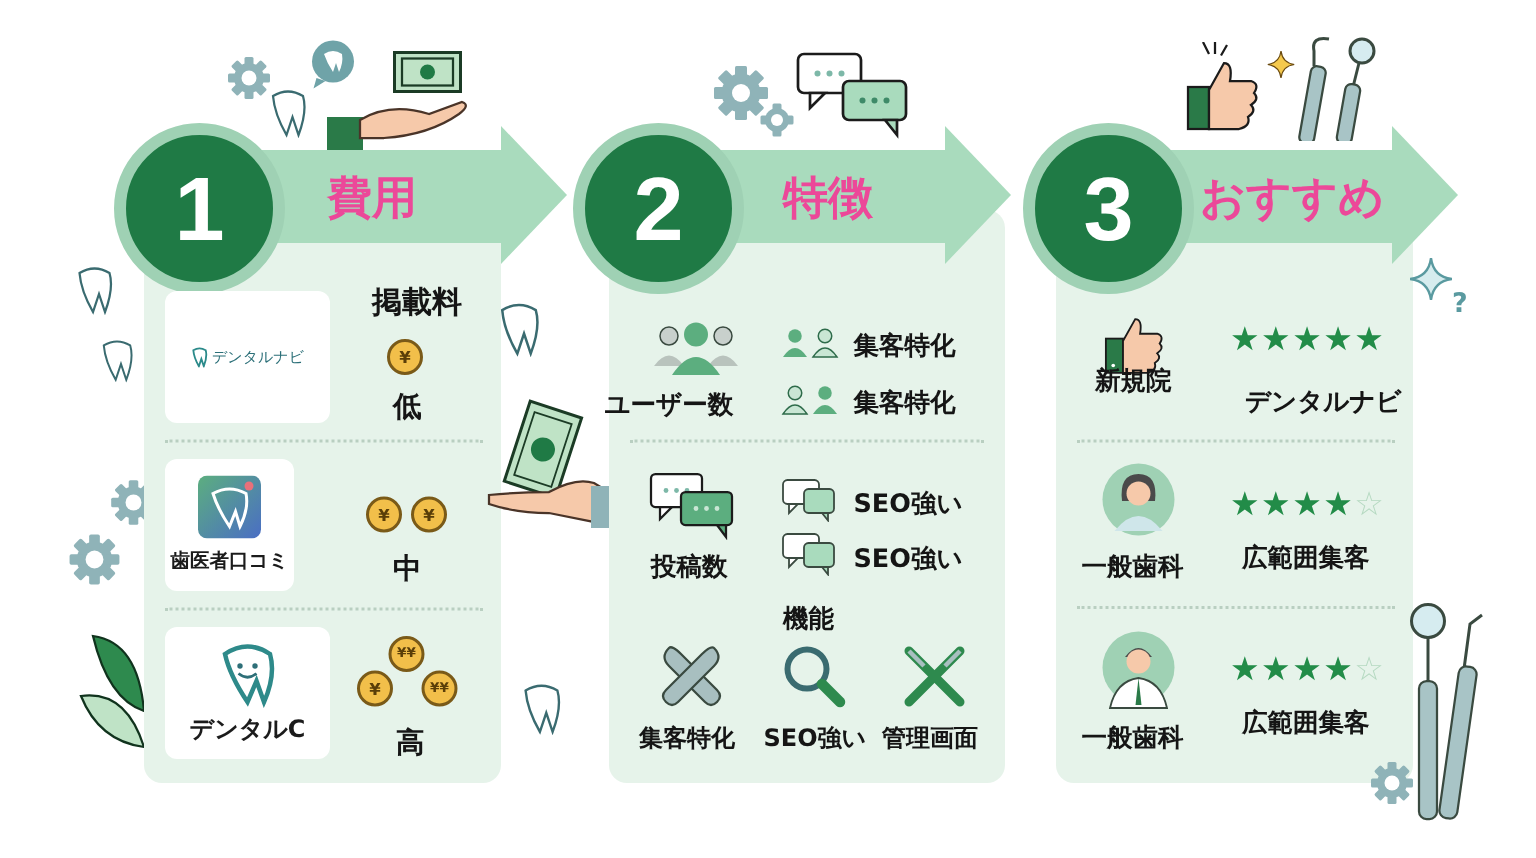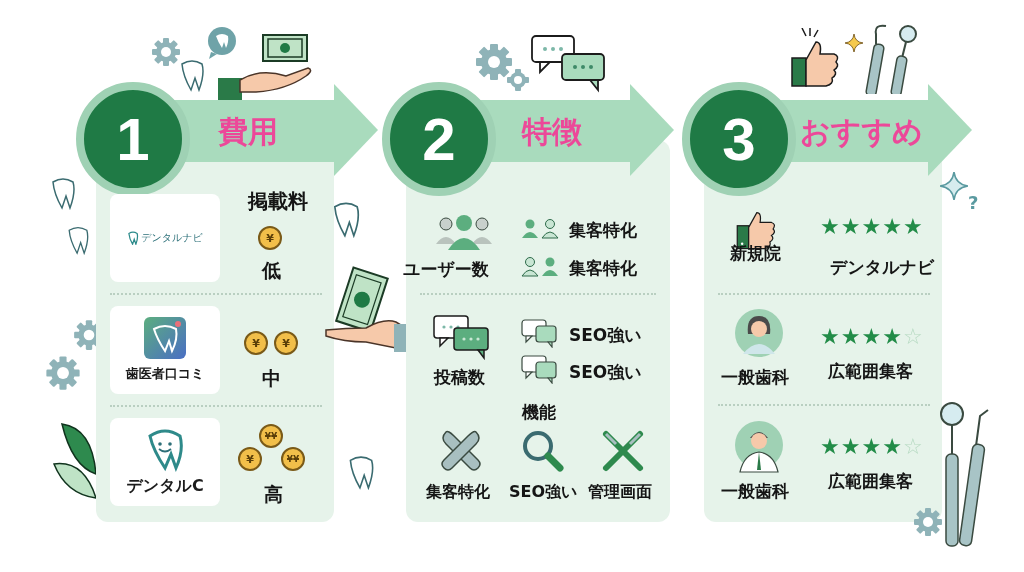--- a/index.html
+++ b/index.html
@@ -92,21 +92,21 @@
     <svg width="12" height="14" viewBox="0 0 28 34">
         <path d="M4 6 q10 -6 20 0 q3 10 -3 26 l-4 -12 l-4 12 q-8 -14 -9 -26z" fill="none" stroke="#2b8a8a" stroke-width="3"></path>
       </svg>
     <span style="font-size:10px;color:#2b6f78">デンタルナビ</span>
   </div>
 </div>
 <div class="coin" style="left:258px;top:226px">¥</div>
 <div class="lbl" style="left:262px;top:258px;font-size:19px">低</div>
 <div class="dots" style="left:110px;top:293px;width:212px"></div>
 
-<div class="card" style="left:110px;top:306px;width:110px;height:88px">
+<div class="card" style="left:110px;top:306px;width:86px;height:88px">
   <svg width="42" height="42" viewBox="0 0 42 42" style="margin-bottom:6px">
       <defs>
         <linearGradient id="g1" x1="0" y1="0" x2="1" y2="1">
           <stop offset="0" stop-color="#5cae7f"></stop>
           <stop offset="1" stop-color="#4a6ec4"></stop>
         </linearGradient>
       </defs>
       <rect width="42" height="42" rx="6" fill="url(#g1)"></rect>
       <path d="M10 12 q11 -6 22 0 q2 10 -4 22 l-3 -10 l-4 10 q-8 -12 -11 -22z" fill="none" stroke="#fff" stroke-width="2"></path>
       <circle cx="34" cy="7" r="3" fill="#e9707a"></circle>

